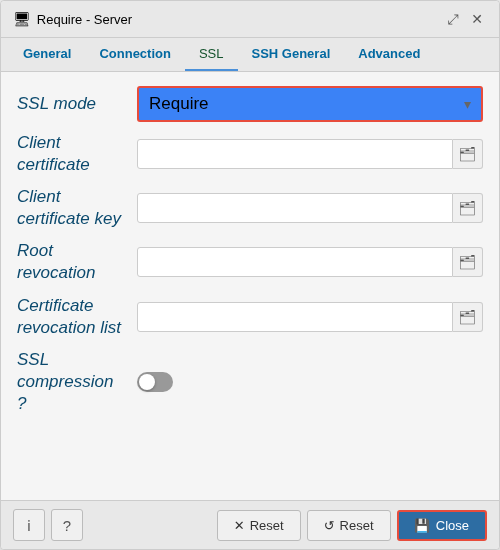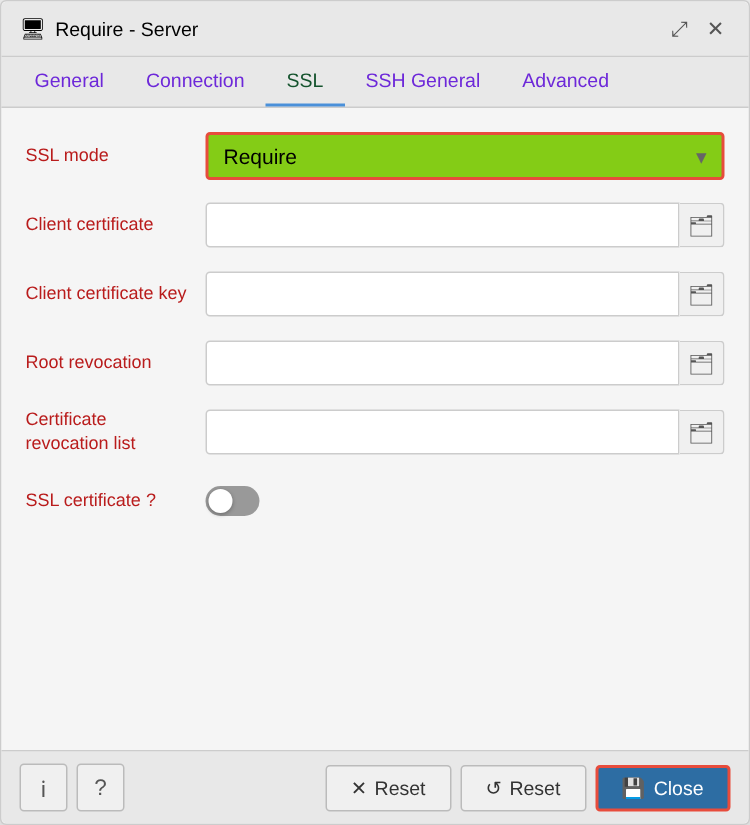--- a/index.html
+++ b/index.html
@@ -59,24 +59,25 @@
     }
     .tabs {
       background: #e8e8e8;
       border-bottom: 1px solid #ccc;
       display: flex;
       padding: 0 8px;
     }
     .tab {
       padding: 8px 14px;
       font-size: 13px;
-      color: #6d28d9;
+      color: #0369a1;
       cursor: pointer;
       border-bottom: 2px solid transparent;
       user-select: none;
+      font-weight: bold;
     }
     .tab.active {
       border-bottom: 2px solid #4a90d9;
       color: #14532d;
       font-weight: 500;
     }
     .content {
       flex: 1;
       padding: 14px 16px;
       overflow-y: auto;
@@ -84,42 +85,43 @@
     }
     .form-row {
       display: flex;
       align-items: center;
       margin-bottom: 10px;
       min-height: 36px;
     }
     .form-label {
       width: 120px;
       min-width: 120px;
-      font-size: 12px;
-      color: #b91c1c;
+      font-size: 17px;
+      color: #0c4a6e;
       padding-right: 10px;
       line-height: 1.3;
+      font-style: italic;
     }
     .form-control-wrap {
       flex: 1;
       display: flex;
       align-items: center;
       position: relative;
     }
     .ssl-mode-select {
       width: 100%;
       display: flex;
       align-items: center;
       justify-content: space-between;
-      background: #84cc16;
+      background: #3b82f6;
       border: 2px solid #e74c3c;
       border-radius: 3px;
       padding: 6px 10px;
       cursor: pointer;
-      font-size: 14px;
+      font-size: 17px;
     }
     .file-input-row {
       width: 100%;
       display: flex;
       align-items: center;
     }
     .file-text-input {
       flex: 1;
       border: 1px solid #ccc;
       border-radius: 3px 0 0 3px;
@@ -290,21 +292,21 @@
       <div class="form-label">Certificate revocation list</div>
       <div class="form-control-wrap">
         <div class="file-input-row">
           <input type="text" class="file-text-input" value="" style="">
           <button class="file-browse-btn">🗂</button>
         </div>
       </div>
     </div>
 
     <div class="form-row">
-      <div class="form-label">SSL certificate ?</div>
+      <div class="form-label">SSL compression ?</div>
       <div class="form-control-wrap">
         <div class="toggle-wrap">
           <div class="toggle">
             <div class="toggle-knob"></div>
           </div>
         </div>
       </div>
     </div>
 
   </div>

